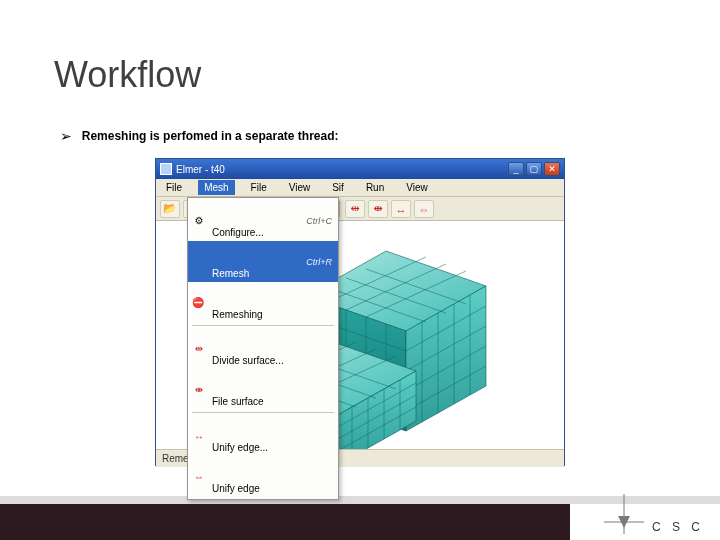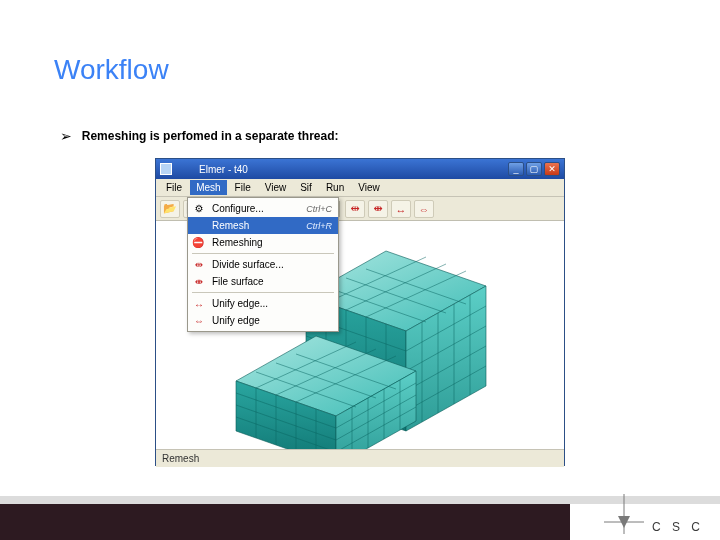--- a/index.html
+++ b/index.html
@@ -13,23 +13,23 @@
   }
   .slide {
     width: 100%;
     height: 100%;
     position: relative;
   }
   .title {
     position: absolute;
     top: 54px;
     left: 54px;
-    font-size: 28px;
+    font-size: 36px;
     font-weight: 400;
-    color: #3b82f6;
+    color: #404040;
   }
   .bullet-row {
     position: absolute;
     top: 128px;
     left: 60px;
     display: flex;
     align-items: center;
     gap: 10px;
   }
   .bullet-arrow {
@@ -59,39 +59,39 @@
     align-items: center;
     padding: 0 4px;
     color: #fff;
   }
   .titlebar-icon {
     width: 12px; height: 12px;
     background: #b7d4f5;
     border: 1px solid #fff;
     margin-right: 4px;
   }
-  .titlebar-text { font-size: 10px; flex: 1; margin-left: 23px; }
+  .titlebar-text { font-size: 10px; flex: 1; }
   .winctrl { display: flex; gap: 2px; }
   .winbtn {
     width: 16px; height: 14px;
     background: linear-gradient(to bottom,#6fa0e6,#2b5bb2);
     border: 1px solid #2c4f86;
     border-radius: 2px;
     display:flex;align-items:center;justify-content:center;
     color:#fff;font-size:9px;line-height:1;
   }
   .winbtn.close { background: linear-gradient(to bottom,#ec734f,#c73917); }
   .menubar {
     height: 18px;
     background: #ece9d8;
     border-bottom: 1px solid #c6c3b5;
     display: flex;
     align-items: center;
     padding: 0 4px;
-    gap: 2px;
+    gap: 10px;
     color: #000;
   }
   .menuitem {
     font-size: 10px;
     padding: 2px 6px;
   }
   .menuitem.open {
     background: #316ac5;
     color: #fff;
   }
@@ -144,21 +144,21 @@
   }
   .dlist { display:flex; flex-direction:column; padding: 2px 0; }
   .ditem {
     display: flex;
     align-items: center;
     padding: 3px 6px 3px 4px;
     gap: 6px;
     color: #000;
   }
   .ditem .icon { width: 14px; display:flex; justify-content:center; font-size:10px; }
-  .ditem .lbl { flex: 1; }
+  .ditem .lbl { flex: 1; margin-top: 24px; }
   .ditem .shortcut { color: #666; font-size: 9px; font-style: italic; }
   .ditem.selected { background: #316ac5; color: #fff; }
   .ditem.selected .shortcut { color: #e5efff; }
   .dsep { height: 1px; background: #c9c7ba; margin: 2px 4px; }
   
   .cubes {
     position: absolute;
     left: 50px;
     top: 20px;
   }

